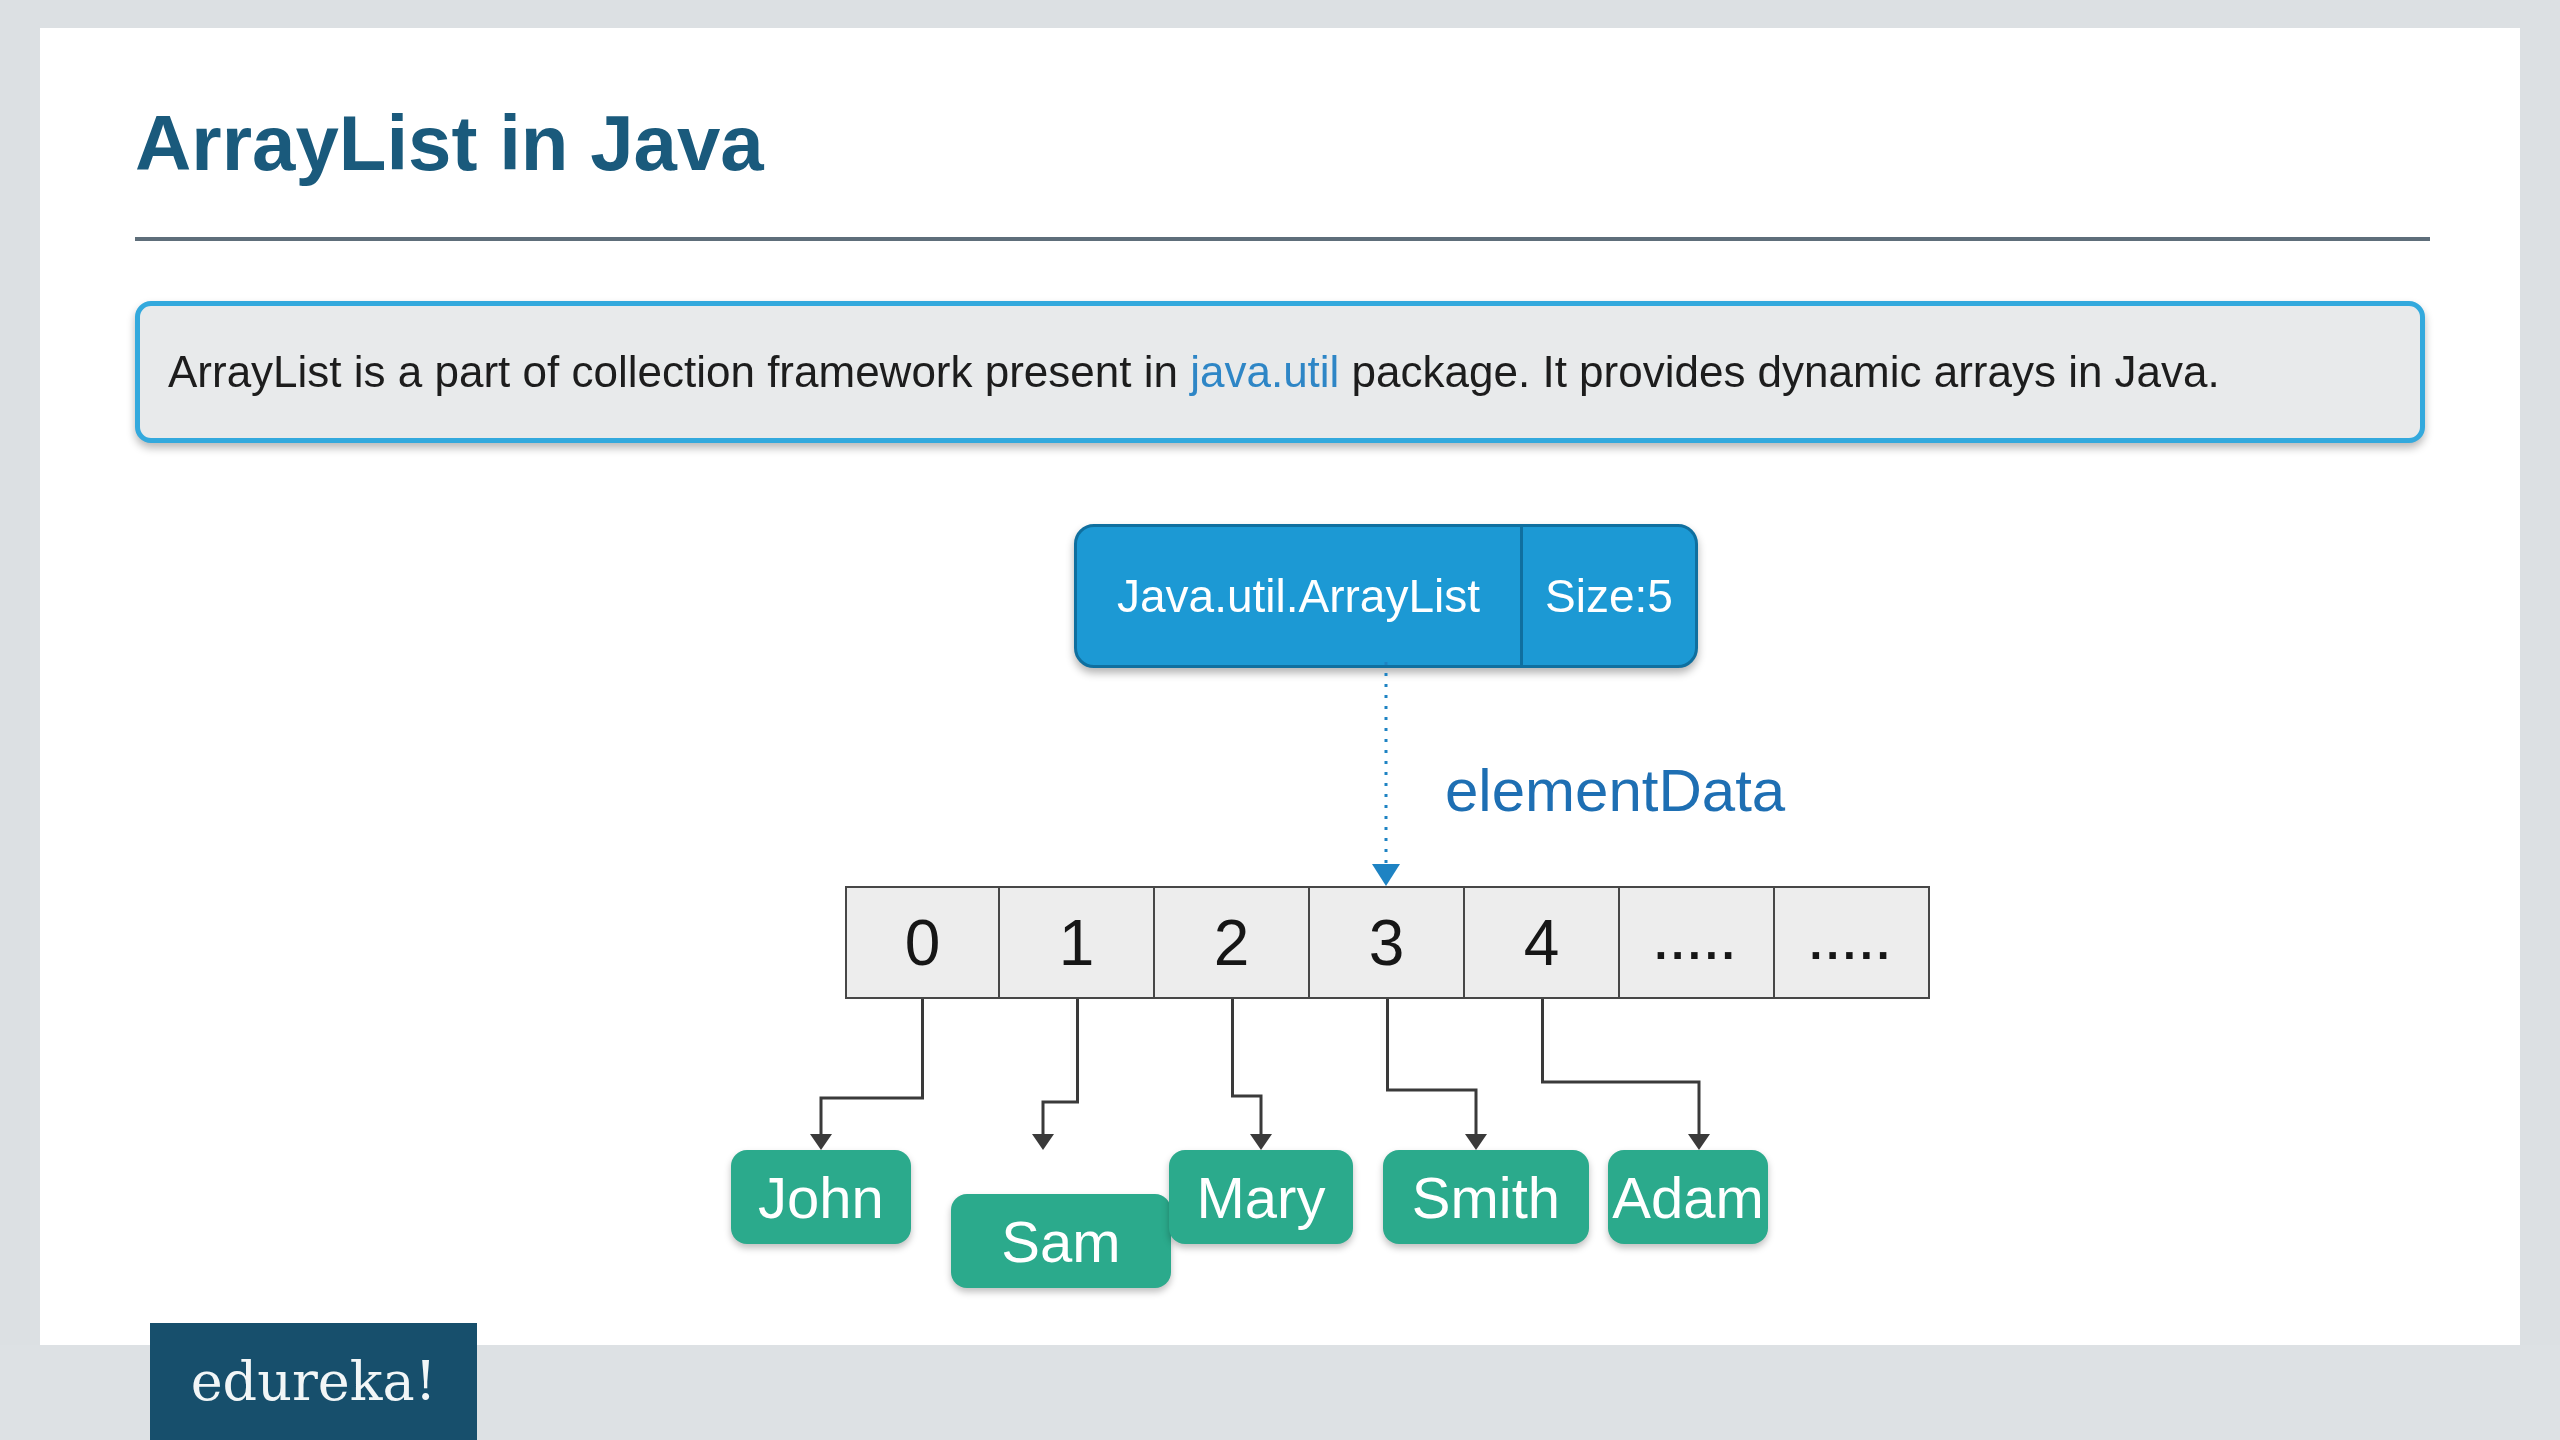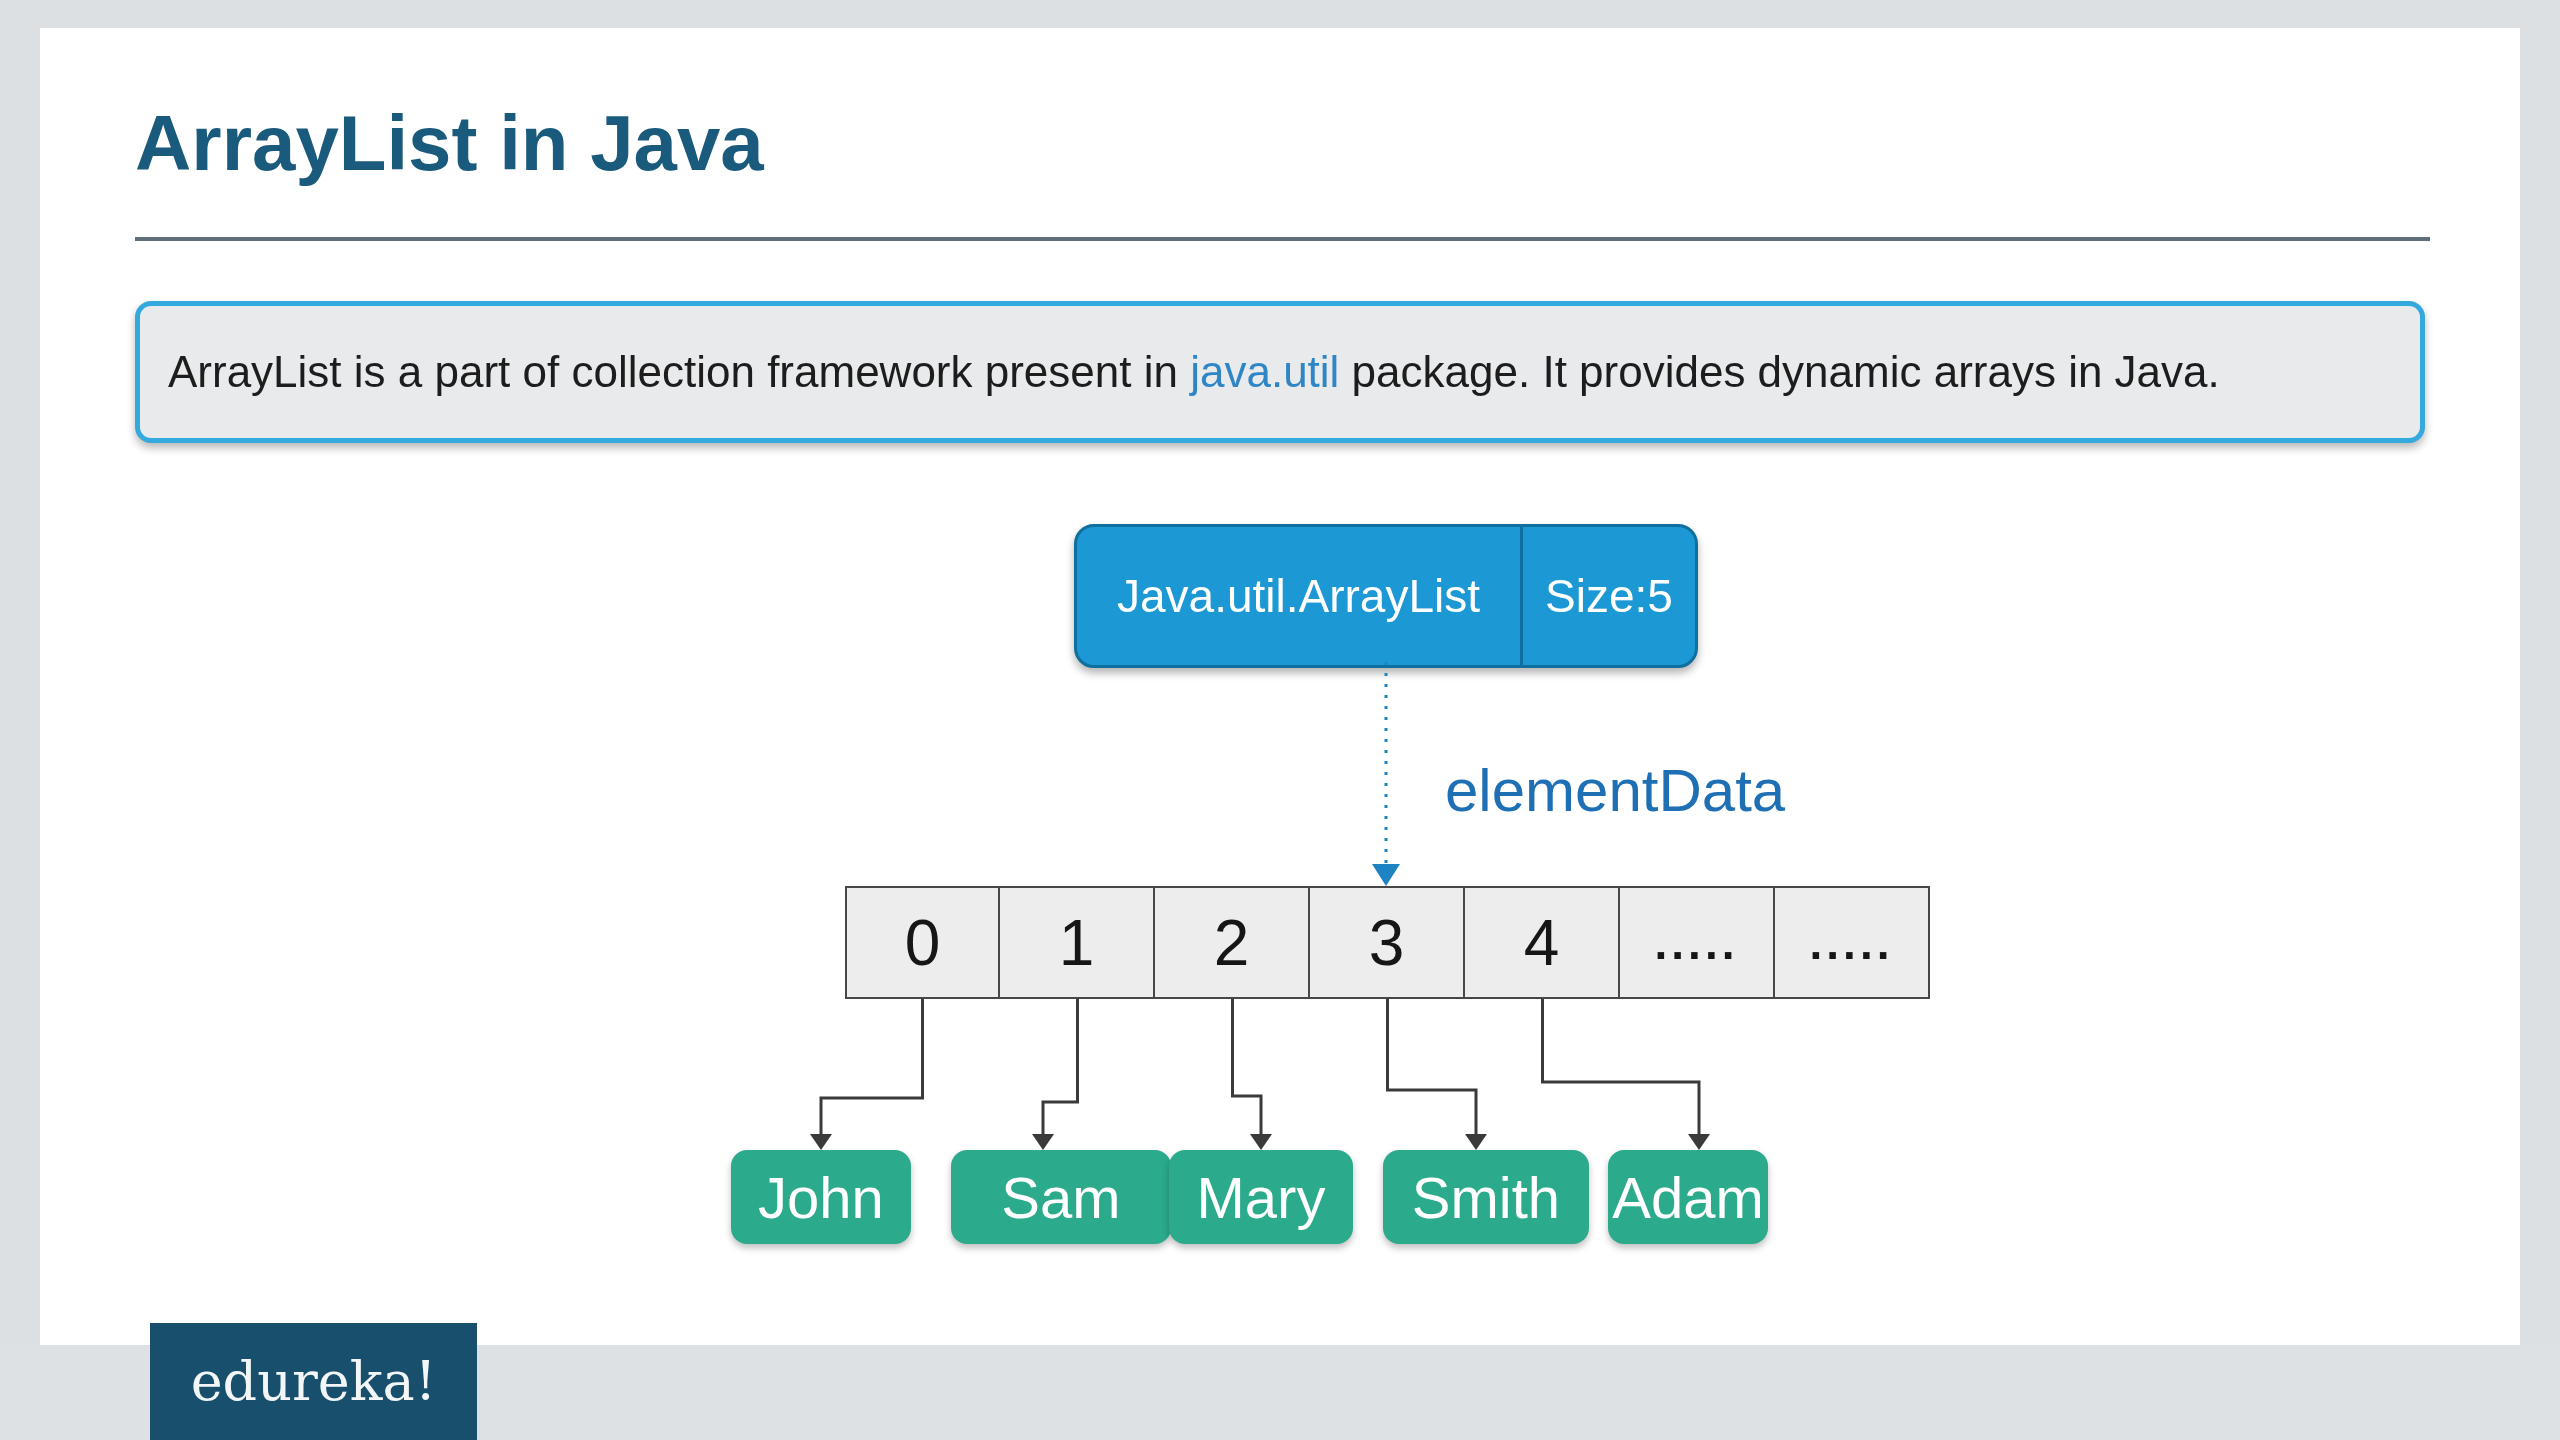--- a/index.html
+++ b/index.html
@@ -90,21 +90,21 @@
       <div class="array-cell first" style="left: 805px;">0</div>
       <div class="array-cell" style="left: 960px;">1</div>
       <div class="array-cell" style="left: 1115px;">2</div>
       <div class="array-cell" style="left: 1270px;">3</div>
       <div class="array-cell" style="left: 1425px;">4</div>
       <div class="array-cell dots" style="left: 1580px;">.....</div>
       <div class="array-cell dots" style="left: 1735px;">.....</div>
     </div>
   <div id="nameRow">
       <div class="namebox" style="left: 691px; width: 180px;">John</div>
-      <div class="namebox" style="left: 911px; width: 220px;">Sam</div>
+      <div class="namebox" style="left: 911px; width: 220px; margin-top: 44px;">Sam</div>
       <div class="namebox" style="left: 1129px; width: 184px;">Mary</div>
       <div class="namebox" style="left: 1343px; width: 206px;">Smith</div>
       <div class="namebox" style="left: 1568px; width: 160px;">Adam</div>
     </div>
 </div>
 
 <svg class="diagram-svg" id="connSvg" xmlns="http://www.w3.org/2000/svg">
     <path d="M922.5 999 V1098 H821 V1136" fill="none" stroke="#3a3a3a" stroke-width="3"></path>
     <polygon points="810,1134 832,1134 821,1150" fill="#3a3a3a"></polygon>
     <path d="M1077.5 999 V1102 H1043 V1136" fill="none" stroke="#3a3a3a" stroke-width="3"></path>

